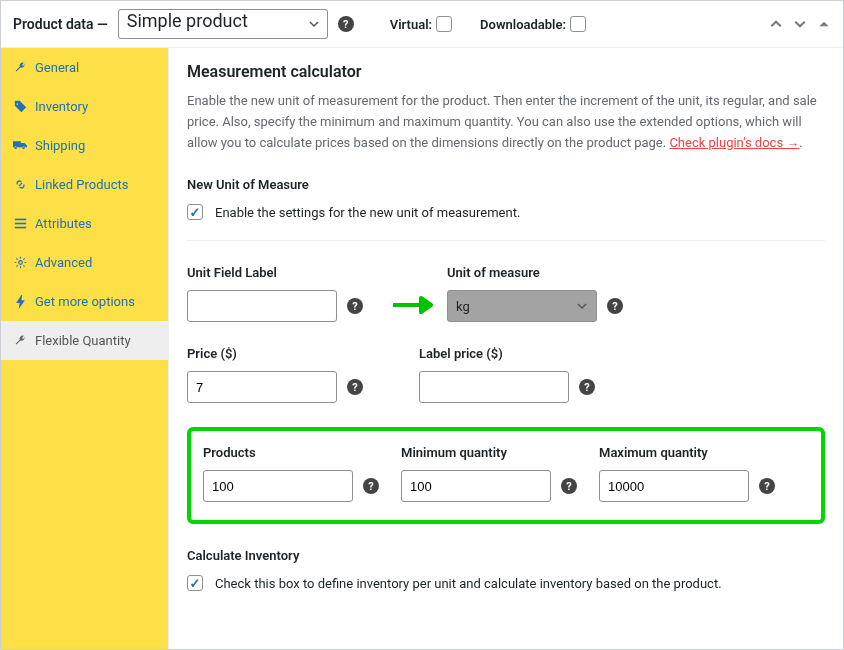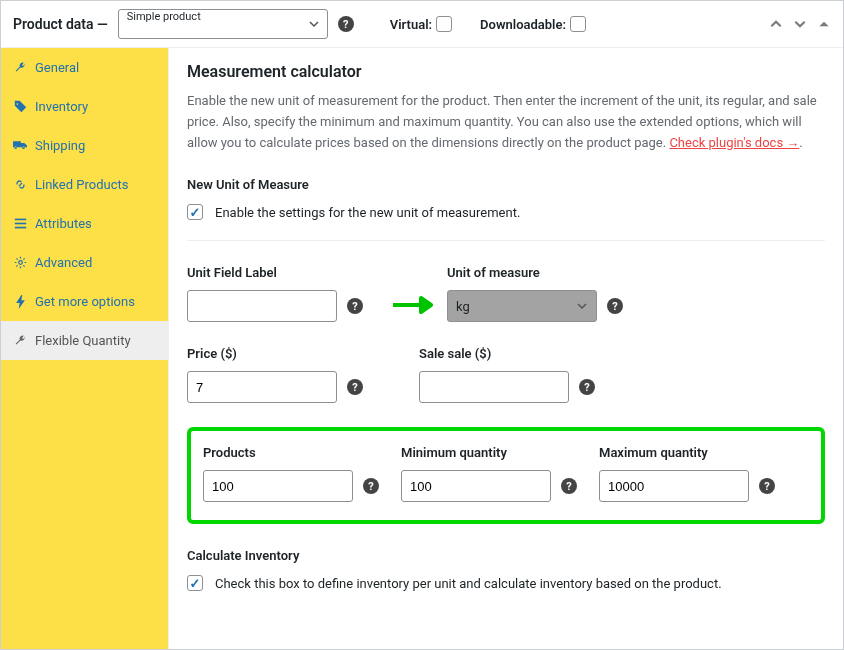--- a/index.html
+++ b/index.html
@@ -28,21 +28,21 @@
     font-weight: 600;
     font-size: 14px;
   }
   .header-select {
     height: 30px;
     min-width: 210px;
     border: 1px solid #8c8f94;
     border-radius: 3px;
     padding: 0 28px 0 8px;
     background: #fff;
-    font-size: 11px;
+    font-size: 18px;
     position: relative;
   }
   .select-wrap {
     position: relative;
     display: inline-block;
   }
   .select-caret {
     position: absolute;
     right: 8px;
     top: 50%;
@@ -378,21 +378,21 @@
 
       <div class="field-row">
         <div class="field">
           <span class="field-label">Price ($)</span>
           <div class="input-wrap">
             <input class="text-input" type="text" value="7" style="">
             <span class="help-icon">?</span>
           </div>
         </div>
         <div class="field" style="margin-left:28px">
-          <span class="field-label">Sale sale ($)</span>
+          <span class="field-label">Label price ($)</span>
           <div class="input-wrap">
             <input class="text-input" type="text" value="" style="">
             <span class="help-icon">?</span>
           </div>
         </div>
       </div>
 
       <div class="highlight-box">
         <div class="field-row">
           <div class="field">

